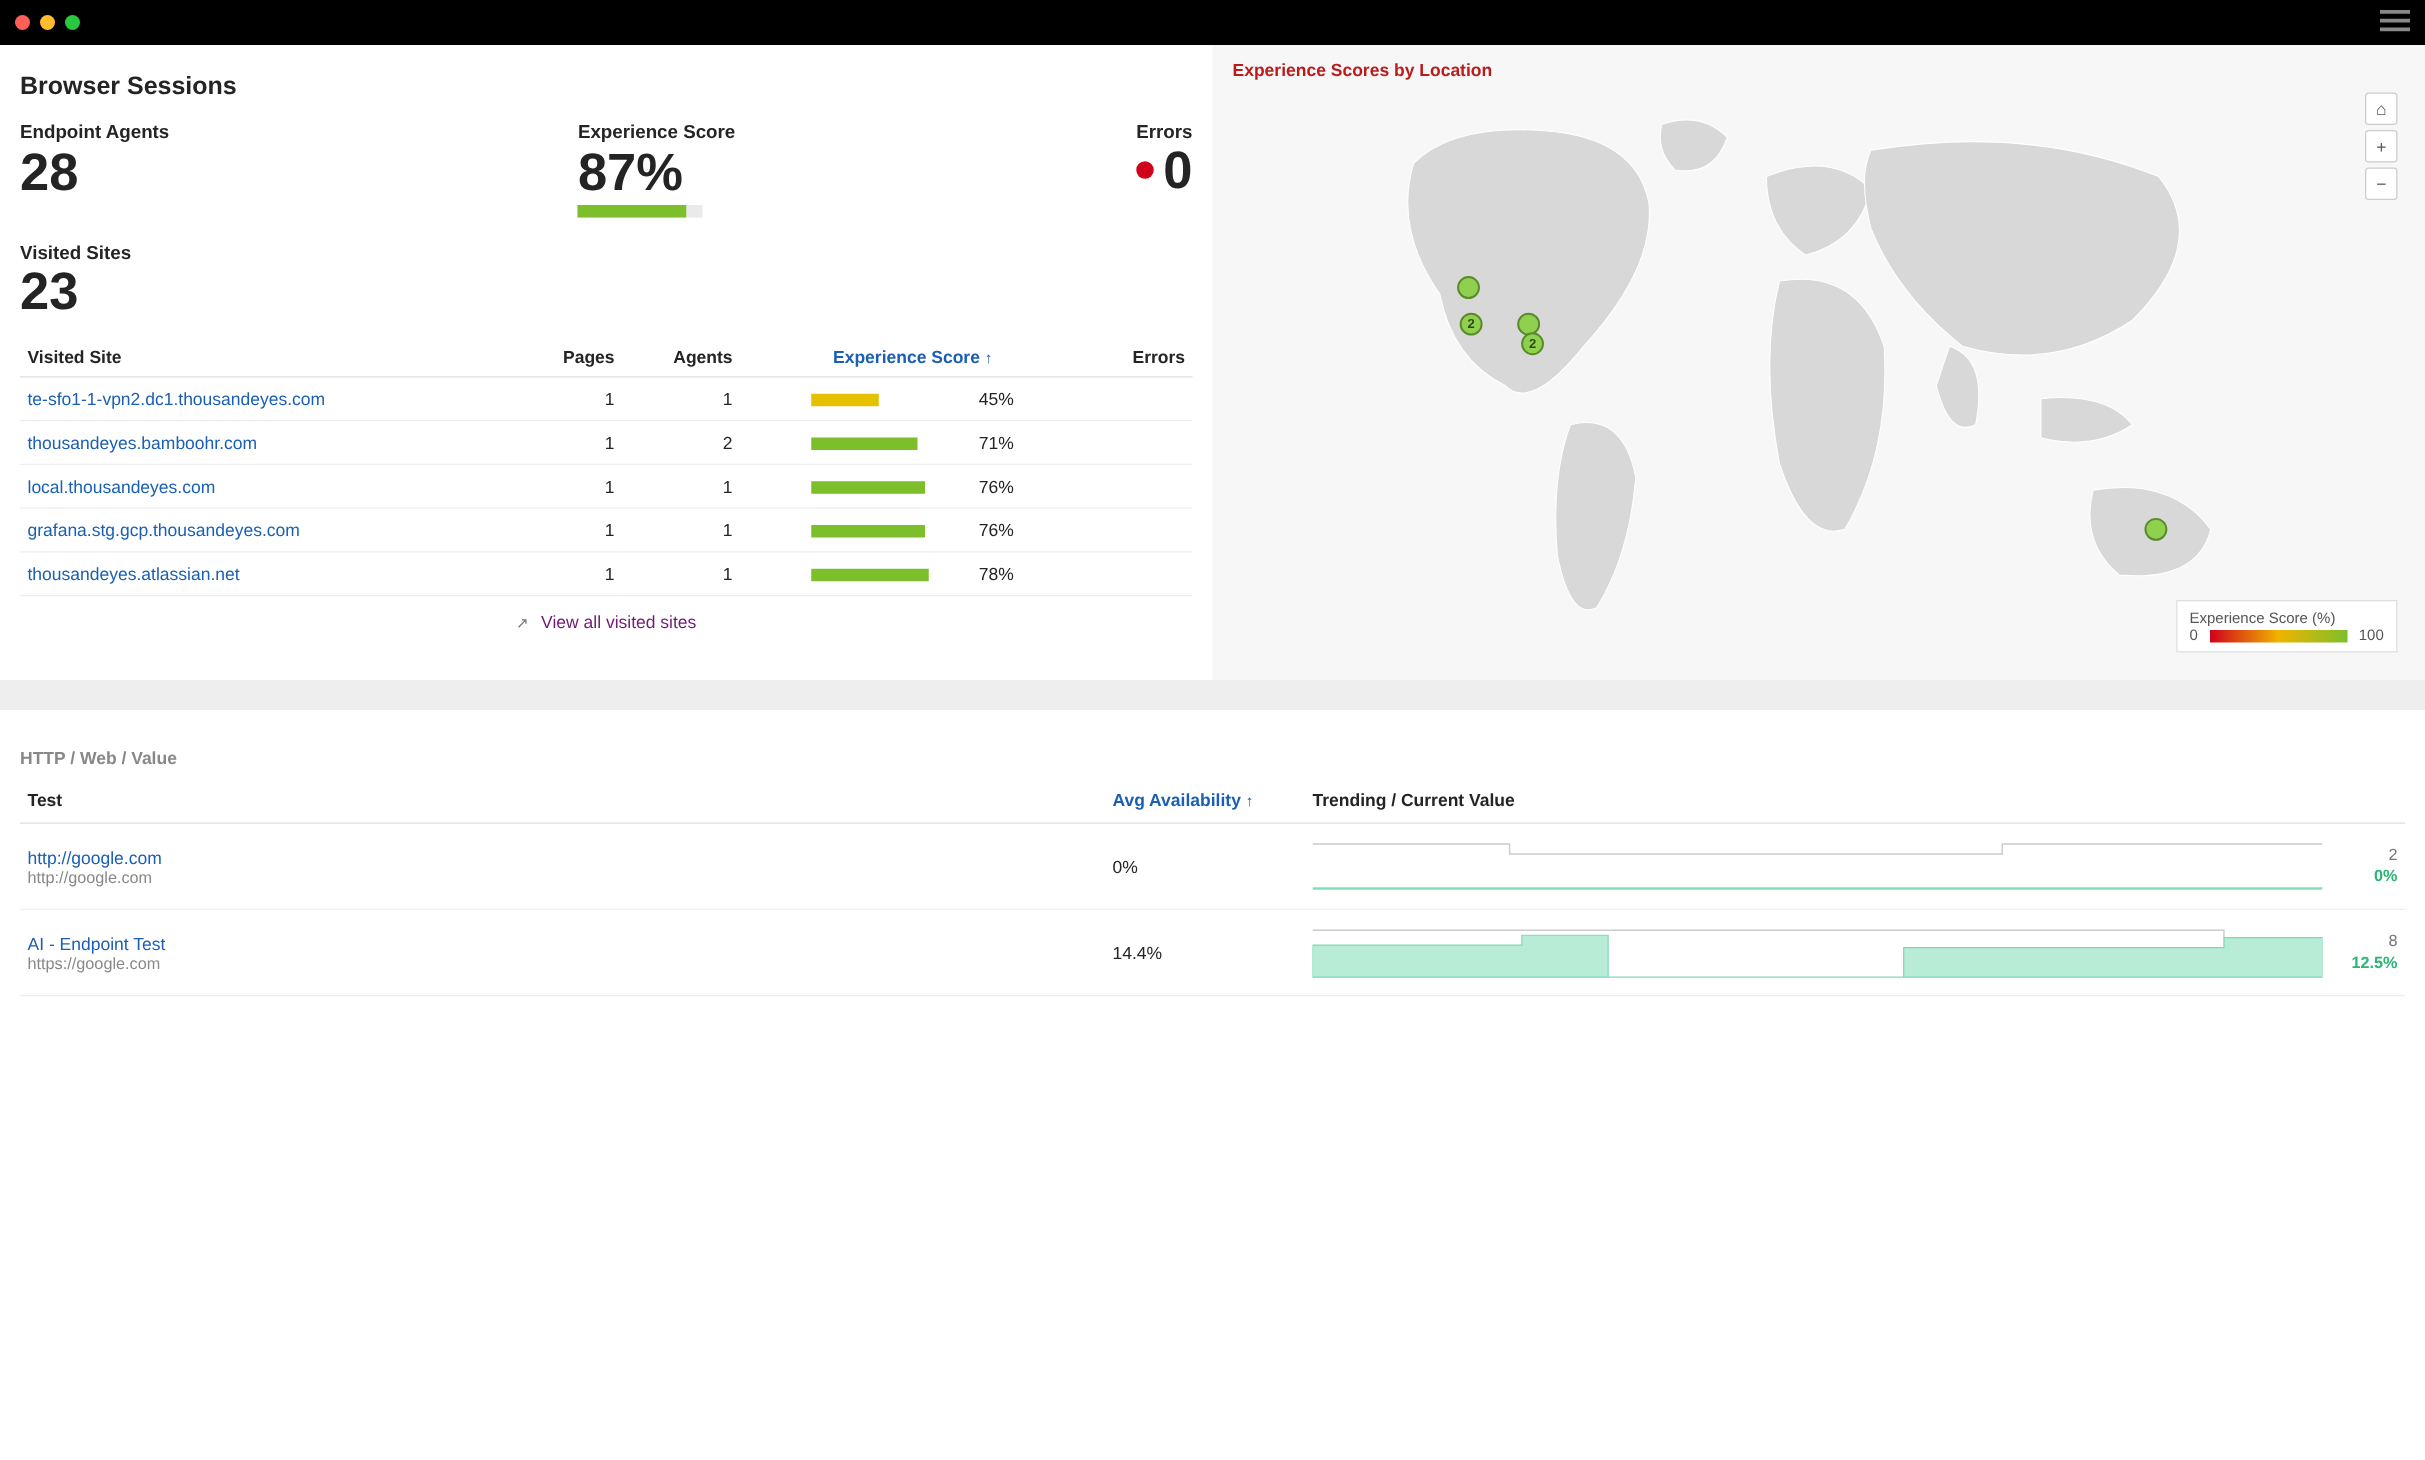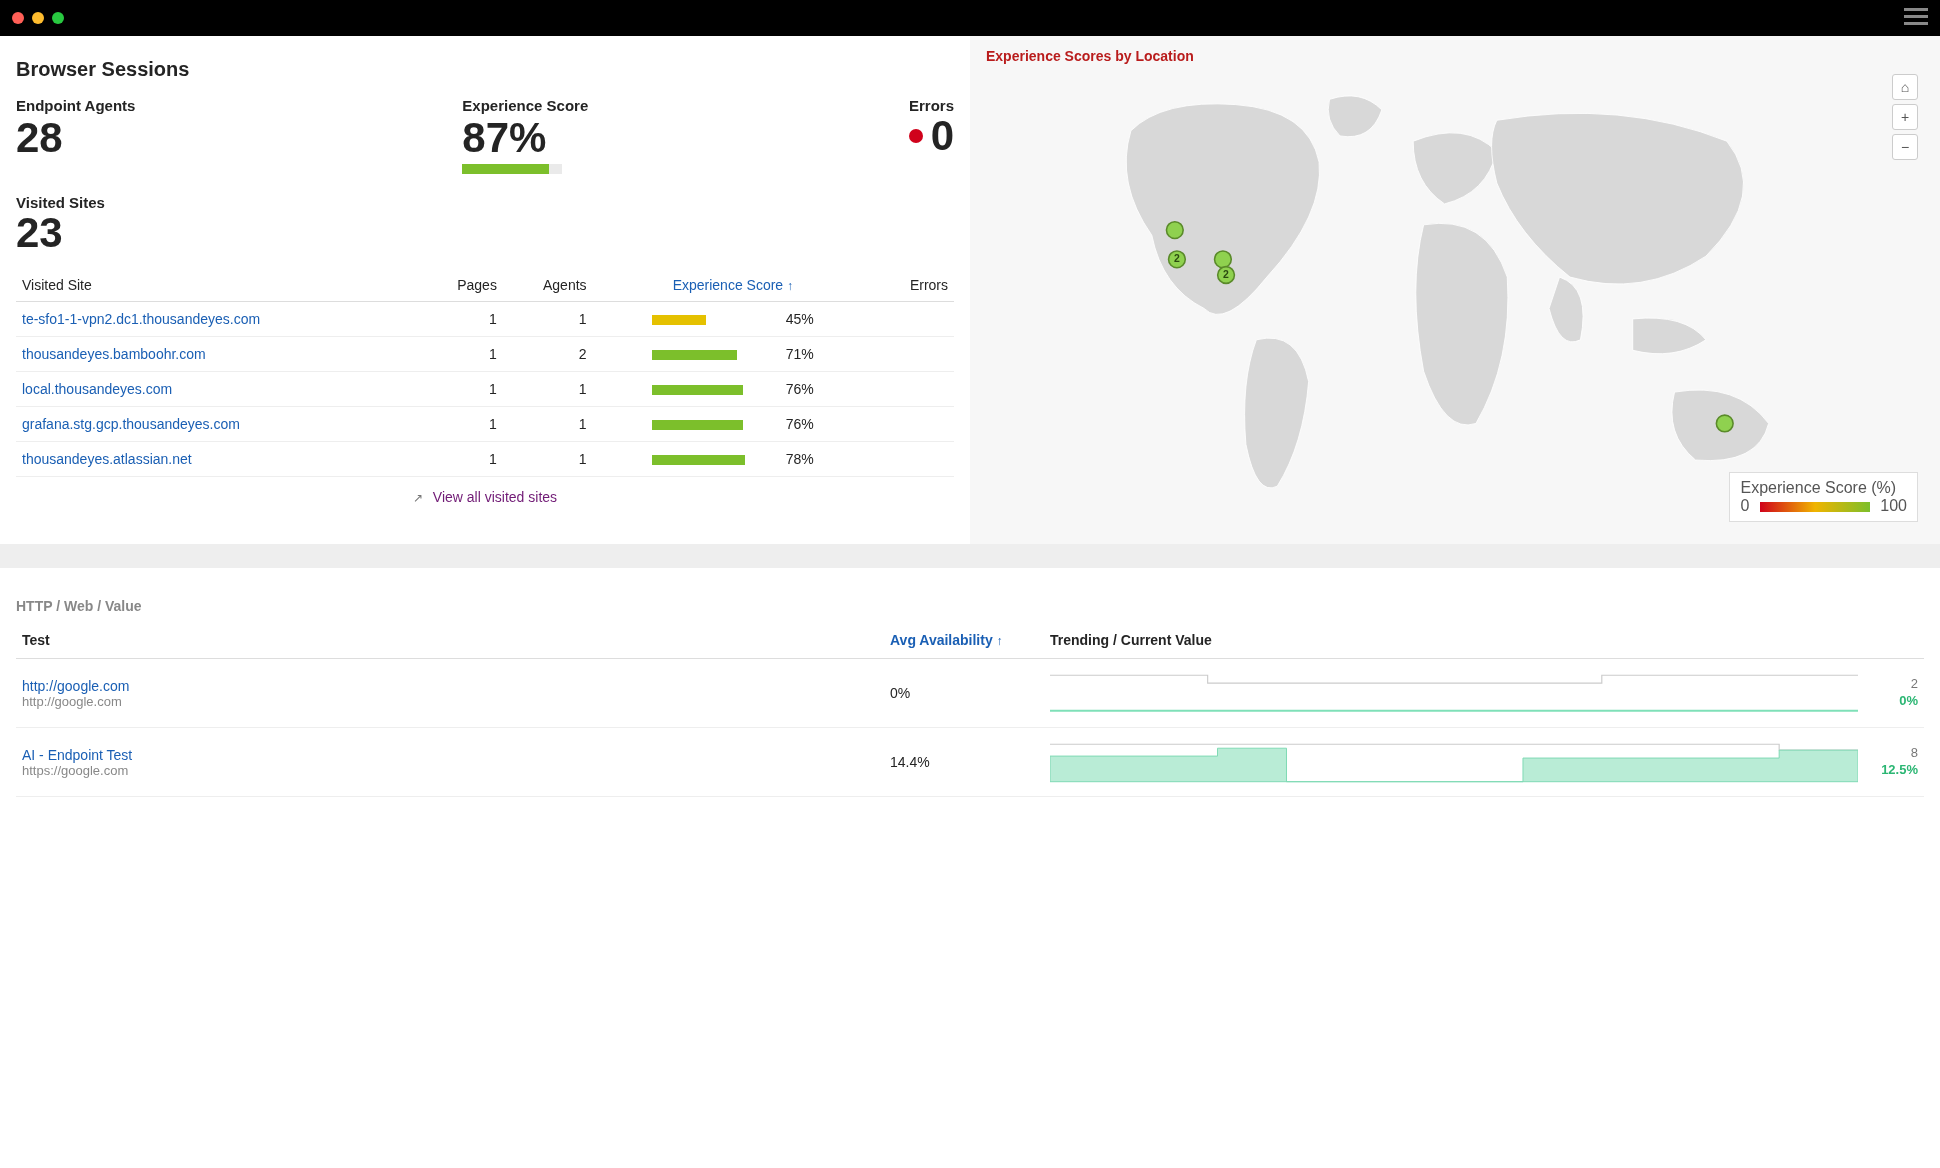--- a/index.html
+++ b/index.html
@@ -27,21 +27,21 @@
 .errors-row { display: flex; align-items: center; gap: 8px; }
 .errors-dot { width: 14px; height: 14px; border-radius: 50%; background: #d0021b; display: inline-block; }
 .errors-label { font-size: 15px; font-weight: 600; }
 .metric.errors { flex: 0 0 auto; text-align: right; }
 
 .visited-sites-block { margin-top: 8px; margin-bottom: 14px; }
 .visited-sites-block .label { font-size: 15px; font-weight: 600; }
 .visited-sites-block .big { font-size: 42px; font-weight: 800; line-height: 1.05; }
 
 table.sites { width: 100%; border-collapse: collapse; font-size: 14px; }
-table.sites th { text-align: left; font-weight: 400; padding: 8px 6px; border-bottom: 1px solid #ddd; }
+table.sites th { text-align: left; font-weight: 700; padding: 8px 6px; border-bottom: 1px solid #ddd; }
 table.sites th.right, table.sites td.right { text-align: right; }
 table.sites th.center, table.sites td.center { text-align: center; }
 table.sites td { padding: 9px 6px; border-bottom: 1px solid #eee; }
 .link { color: #1a5fb4; cursor: pointer; }
 .sort-col { color: #1a5fb4; cursor: pointer; }
 .sort-arrow { font-size: 12px; }
 .score-bar { display: inline-block; width: 120px; height: 10px; position: relative; vertical-align: middle; }
 .score-bar .fill { height: 100%; display: block; }
 .fill-yellow { background: #e5c100; }
 .fill-green { background: #7cbf2b; }
@@ -50,21 +50,21 @@
 .view-all-row a { color: #701a75; cursor: pointer; text-decoration: none; }
 .view-all-row .ext-icon { color: #777; margin-right: 6px; font-size: 12px; }
 
 .map-title { font-size: 14px; font-weight: 700; color: #b91c1c; margin-bottom: 4px; }
 .map-container { position: relative; width: 100%; height: 460px; }
 .map-svg { width: 100%; height: 100%; }
 .map-controls { position: absolute; right: 6px; top: 6px; display: flex; flex-direction: column; gap: 4px; }
 .map-controls button { width: 26px; height: 26px; background: #fff; border: 1px solid #ccc; border-radius: 3px; font-size: 14px; line-height: 1; cursor: pointer; color: #555; }
 .map-marker { fill: #8fd14f; stroke: #5a8a2a; stroke-width: 1.5; }
 .map-marker-text { font-size: 10px; font-weight: 700; fill: #2b4a10; }
-.legend-box { position: absolute; right: 6px; bottom: 6px; background: #fff; border: 1px solid #ddd; padding: 6px 10px; font-size: 16px; color: #555; }
+.legend-box { position: absolute; right: 6px; bottom: 6px; background: #fff; border: 1px solid #ddd; padding: 6px 10px; font-size: 12px; color: #555; }
 .legend-gradient { width: 110px; height: 10px; background: linear-gradient(90deg, #d0021b 0%, #f0b400 50%, #7cbf2b 100%); display: inline-block; vertical-align: middle; margin: 0 6px; }
 
 .divider { height: 24px; background: #eee; width: 100%; }
 
 .scheduled-panel { padding: 20px 16px 30px 16px; }
 .subheading { color: #888; font-size: 14px; font-weight: 600; margin: 10px 0 8px 0; }
 
 table.tests { width: 100%; border-collapse: collapse; font-size: 14px; }
 table.tests th { text-align: left; font-weight: 700; padding: 10px 6px; border-bottom: 1px solid #ddd; }
 table.tests td { padding: 12px 6px; border-bottom: 1px solid #eee; vertical-align: middle; }

